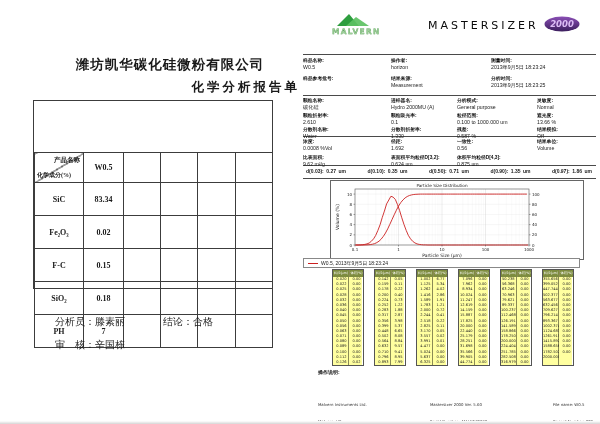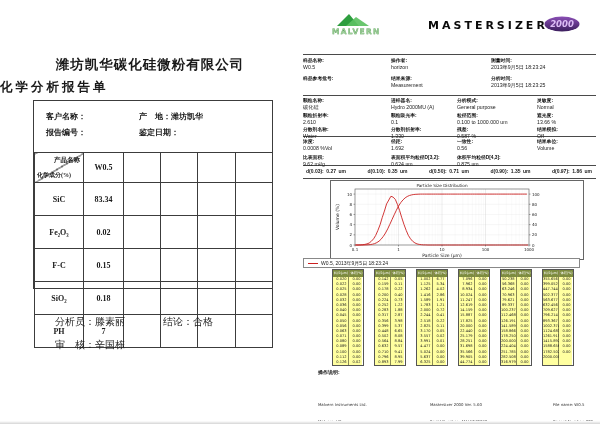--- a/index.html
+++ b/index.html
@@ -3,42 +3,42 @@
 <meta charset="utf-8">
 <style>
   html,body{margin:0;padding:0;background:#e8e8e8;}
   .page{position:relative;width:600px;height:424px;background:#ffffff;overflow:hidden;
         font-family:"Liberation Serif","DejaVu Serif",serif;color:#1a1a1a;}
   .abs{position:absolute;}
 
   
   .left-report{position:absolute;left:0;top:0;width:300px;height:424px;}
   #l-company{position:absolute;left:0;top:56px;width:300px;text-align:center;
-             font-size:13.5px;font-weight:bold;letter-spacing:1px;}
-  #l-title{position:absolute;left:0;top:79px;width:300px;text-align:left;
+             font-size:13.5px;font-weight:bold;letter-spacing:1px;padding-left:20px;}
+  #l-title{position:absolute;left:0;top:79px;width:300px;text-align:right;
            font-size:12.5px;font-weight:bold;letter-spacing:3px;}
   #l-box{position:absolute;left:33px;top:100px;width:238px;height:187px;border:1px solid #3c3c3c;}
   #l-info{position:relative;height:51px;}
   .info-item{position:absolute;font-size:8px;font-weight:bold;white-space:pre;}
   #l-grid{position:absolute;left:0;top:51px;width:238px;border-collapse:collapse;table-layout:fixed;}
   #l-grid td{border:1px solid #3c3c3c;text-align:center;vertical-align:middle;
              font-size:8px;font-weight:bold;padding:0;overflow:hidden;
              font-family:"Liberation Serif","DejaVu Serif","DejaVu Sans",serif;}
   #l-grid tr{height:33px;}
   #l-grid tr.hdr{height:30px;}
   td.diag{position:relative;
           background:linear-gradient(to bottom right,transparent calc(50% - 0.5px),#3c3c3c calc(50% - 0.5px),#3c3c3c calc(50% + 0.5px),transparent calc(50% + 0.5px));}
   .d-top{position:absolute;top:3px;right:3px;font-size:6.5px;font-weight:bold;}
   .d-bot{position:absolute;bottom:2px;left:2px;font-size:6px;font-weight:bold;}
   .l-foot{position:absolute;font-size:10px;font-weight:normal;white-space:pre;}
 
   
   .right-report{position:absolute;left:300px;top:0;width:300px;height:424px;
                 font-family:"Liberation Sans","DejaVu Sans",sans-serif;}
-  #mastersizer-word{position:absolute;left:128px;top:19px;font-size:11px;font-weight:bold;
+  #mastersizer-word{position:absolute;left:128px;top:19px;font-size:11px;font-weight:normal;
                     letter-spacing:3px;color:#0a0a0a;font-family:"DejaVu Sans",sans-serif;}
   #r-title{position:absolute;left:0;top:36px;width:300px;text-align:center;font-size:12.5px;
            font-weight:bold;letter-spacing:1px;font-family:"Liberation Serif",serif;}
   .rline{position:absolute;left:3px;right:4px;border-top:1px solid #4a4a4a;height:0;}
   .mgrid{position:absolute;left:3px;right:4px;display:grid;}
   #meta1{top:58px;grid-template-columns:88px 100px 105px;row-gap:5px;}
   #meta2{top:98px;grid-template-columns:88px 66px 80px 59px;row-gap:2px;}
   #meta3{top:139px;grid-template-columns:88px 66px 80px 59px;row-gap:3px;}
   .m-label{font-size:4.8px;font-weight:bold;color:#111;white-space:pre;line-height:1.25;}
   .m-value{font-size:5.2px;color:#222;white-space:pre;line-height:1.3;}
@@ -70,26 +70,20 @@
 </head>
 <body>
 
 <div class="page">
 
   <section class="left-report">
     <div id="l-company">潍坊凯华碳化硅微粉有限公司</div>
     <div id="l-title">化学分析报告单</div>
 
     <div id="l-box">
-      <div id="l-info">
-        <span class="info-item" style="left:12px;top:10px">客户名称：</span>
-        <span class="info-item" style="left:105px;top:10px"><span>产    地：</span><span>潍坊凯华</span></span>
-        <span class="info-item" style="left:12px;top:26px">报告编号：</span>
-        <span class="info-item" style="left:105px;top:26px">鉴定日期：</span>
-      </div>
 
       <table id="l-grid">
         <colgroup>
             <col style="width:49px">
             <col style="width:40px">
             <col style="width:37px">
             <col style="width:37px">
             <col style="width:38px">
             <col style="width:37px">
           </colgroup>

